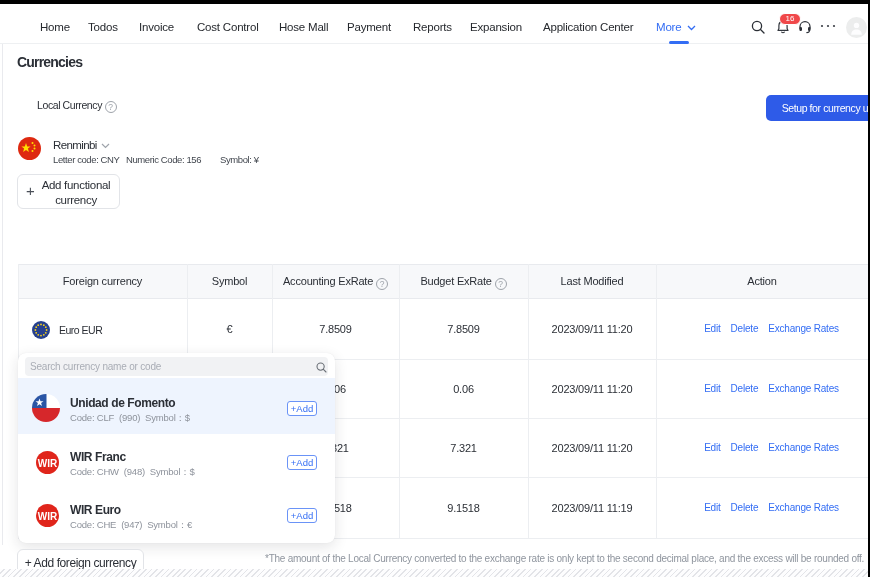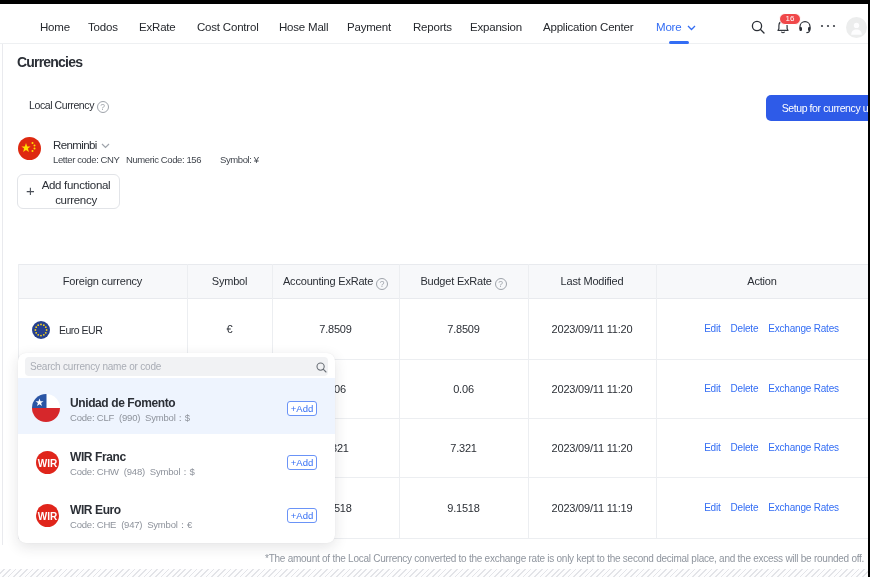--- a/index.html
+++ b/index.html
@@ -22,21 +22,21 @@
 </style>
 </head>
 <body>
 <div id="root">
 
   <div class="abs blk" style="left:0; top:0; width:870px; height:4px;"></div>
 
   <div class="abs" style="left:0; top:4px; width:868px; height:40px; background:#fff; border-bottom:1px solid #eef0f2;"></div>
   <span class="navitem" style="left:40px;">Home</span>
   <span class="navitem" style="left:88px;">Todos</span>
-  <span class="navitem" style="left:139px;">ExRate</span>
+  <span class="navitem" style="left:139px;">Invoice</span>
   <span class="navitem" style="left:197px;">Cost Control</span>
   <span class="navitem" style="left:279px;">Hose Mall</span>
   <span class="navitem" style="left:347px;">Payment</span>
   <span class="navitem" style="left:413px;">Reports</span>
   <span class="navitem" style="left:470px;">Expansion</span>
   <span class="navitem" style="left:543px;">Application Center</span>
   <span class="navitem blue" style="left:656px;">More
     <svg width="9" height="6" viewBox="0 0 9 6" style="margin-left:3px;">
         <path d="M1 1 L4.5 4.5 L8 1" stroke="#336df4" stroke-width="1.3" fill="none"></path>
       </svg>
@@ -66,21 +66,21 @@
   <div class="abs" style="left:846px; top:17px; width:21px; height:21px; border-radius:50%; background:#eceded; overflow:hidden;">
     <svg width="21" height="21" viewBox="0 0 21 21">
       <circle cx="10.5" cy="8.4" r="2.7" fill="#fdfdfe"></circle>
       <path d="M5.2 17.8 C5.2 13.9 7.4 12.4 10.5 12.4 C13.6 12.4 15.8 13.9 15.8 17.8 Z" fill="#fdfdfe"></path>
     </svg>
   </div>
 
   <div class="abs" style="left:2px; top:44px; width:1px; height:501px; background:#e9eaee;"></div>
 
   <div class="abs" style="left:17px; top:54px; font-size:14px; font-weight:bold; letter-spacing:-0.8px; color:#2b2f36;">Currencies</div>
-  <div class="abs" style="left:9px; top:99px; font-size:10.5px; letter-spacing:-0.4px; color:#2b2f36;padding-left:20px;">Local Currency <span class="qicon">?</span></div>
+  <div class="abs" style="left:17px; top:99px; font-size:10.5px; letter-spacing:-0.4px; color:#2b2f36;padding-left:20px;">Local Currency <span class="qicon">?</span></div>
 
   <div class="abs" style="left:729px; top:95px; width:139px; height:26px; background:#2e5be8; border-radius:5px; color:#fff; font-size:10.5px; letter-spacing:-0.4px; line-height:26px; text-align:center;margin-left:37px;">Setup for currency usage</div>
 
   <svg class="abs" style="left:18px; top:137px;" width="23" height="23" viewBox="0 0 23 23">
     <circle cx="11.5" cy="11.5" r="11.5" fill="#de2910"></circle>
     <path d="M8 6 L9.2 9.4 L12.6 9.5 L9.9 11.6 L10.9 15 L8 13 L5.1 15 L6.1 11.6 L3.4 9.5 L6.8 9.4 Z" fill="#ffde00"></path>
     <circle cx="14.5" cy="6" r="1" fill="#ffde00"></circle>
     <circle cx="16.5" cy="8.5" r="1" fill="#ffde00"></circle>
     <circle cx="16.5" cy="11.5" r="1" fill="#ffde00"></circle>
     <circle cx="14.5" cy="14" r="1" fill="#ffde00"></circle>
@@ -195,18 +195,19 @@
   <div class="abs" style="left:287px; top:455px; width:30px; height:15px; border:1px solid #6a93f7; border-radius:3px; color:#336df4; font-size:9.5px; line-height:13px; text-align:center; background:#fff;">+Add</div>
 
   <svg class="abs" style="left:36px; top:504px;" width="23" height="23" viewBox="0 0 23 23">
     <circle cx="11.5" cy="11.5" r="11.5" fill="#e0251b"></circle>
     <text x="11.5" y="15.5" font-size="10" font-weight="bold" fill="#fff" text-anchor="middle" font-family="Liberation Sans, sans-serif">WIR</text>
   </svg>
   <div class="abs" style="left:70px; top:503px; font-size:12px; font-weight:bold; letter-spacing:-0.4px; color:#2b2f36;">WIR Euro</div>
   <div class="abs" style="left:70px; top:519px; font-size:9.5px; letter-spacing:-0.2px; color:#8d929b;">Code: CHE&nbsp; (947) &nbsp;Symbol：€</div>
   <div class="abs" style="left:287px; top:508px; width:30px; height:15px; border:1px solid #6a93f7; border-radius:3px; color:#336df4; font-size:9.5px; line-height:13px; text-align:center; background:#fff;">+Add</div>
 
+  <div class="abs" style="left:17px; top:549px; width:127px; height:28px; border:1px solid #e2e4e8; border-radius:6px; background:#fff; font-size:12px; letter-spacing:-0.4px; color:#2b2f36; text-align:center; line-height:26px; white-space:nowrap;">+ Add foreign currency</div>
   <div class="abs" style="left:265px; top:553px; font-size:10px; letter-spacing:-0.25px; color:#8f959e; white-space:nowrap;">*The amount of the Local Currency converted to the exchange rate is only kept to the second decimal place, and the excess will be rounded off.</div>
 
   <div class="abs" style="left:0; top:569px; width:868px; height:8px; background:repeating-linear-gradient(135deg, #fdfdfe 0px, #fdfdfe 2.8px, #e3e4e8 2.8px, #e3e4e8 4px);"></div>
 
   <div class="abs blk" style="left:868px; top:0; width:2px; height:577px;"></div>
 </div>
 
 </body></html>

